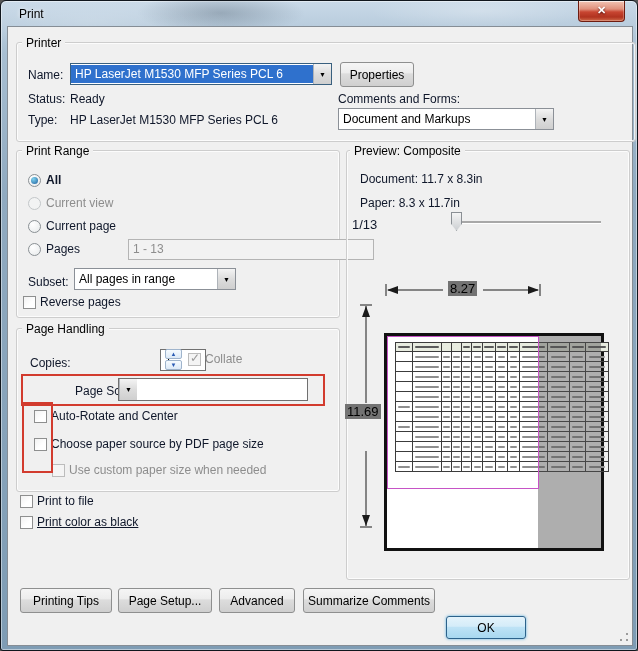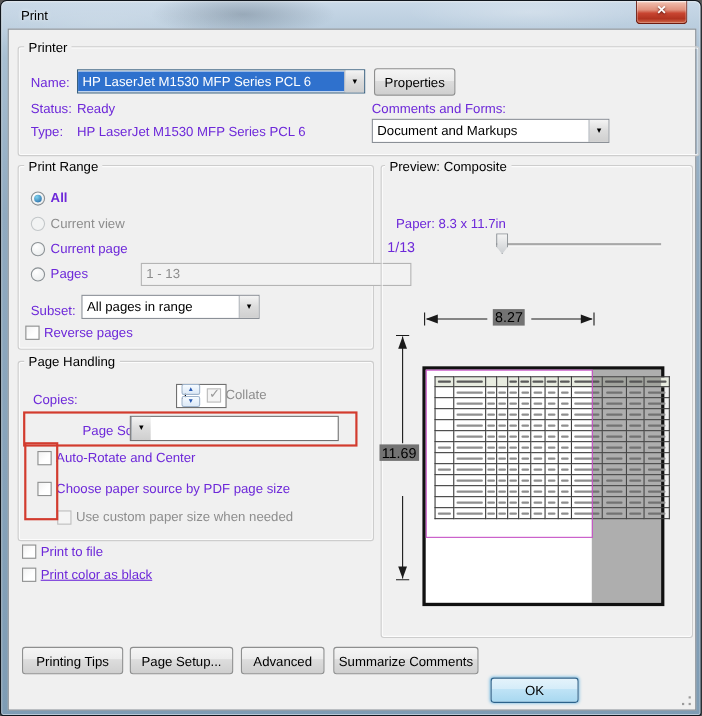--- a/index.html
+++ b/index.html
@@ -18,21 +18,21 @@
   .close-btn{position:absolute;left:577px;top:0px;width:45px;height:20px;cursor:pointer;
        background:linear-gradient(180deg,#f2c4b4 0%,#e0907c 40%,#c84531 55%,#b13320 80%,#d06a4a 100%);
        border:1px solid #6e1c10;border-top:none;border-radius:0 0 4px 4px;
        box-shadow:inset 0 1px 0 rgba(255,255,255,.6),inset 0 0 0 1px rgba(255,255,255,.25);
        color:#fff;font-size:11px;font-weight:bold;text-align:center;line-height:19px;
        text-shadow:0 1px 2px rgba(60,0,0,.8);}
   .client{position:absolute;left:6px;top:25px;width:626px;height:620px;background:#f0f0f0;
        border:1px solid rgba(45,60,75,.55);box-sizing:border-box;}
   
   .abs{position:absolute;}
-  .lbl{position:absolute;font-size:12px;color:#6d28d9;white-space:nowrap;}
+  .lbl{position:absolute;font-size:12px;color:#0f172a;white-space:nowrap;}
   .dis{color:#8d8d8d;}
   .grp{position:absolute;border:1px solid #cdcdcd;border-radius:3px;
        box-shadow:inset 0 0 0 1px rgba(255,255,255,.8);}
   .grp-lbl{position:absolute;font-size:12px;color:#000;background:#f0f0f0;padding:0 4px;white-space:nowrap;}
   .btn{position:absolute;box-sizing:border-box;border:1px solid #8e8f8f;border-radius:3px;
        background:linear-gradient(180deg,#f5f5f5 0%,#ececec 45%,#dddddd 46%,#cfcfcf 100%);
        font-size:12px;color:#000;text-align:center;cursor:pointer;
        display:flex;align-items:center;justify-content:center;white-space:nowrap;}
   .btn.default{border-color:#2c628b;
        background:linear-gradient(180deg,#e4f3fb 0%,#d4ecf9 45%,#bfe3f6 46%,#a8d8f0 100%);
@@ -179,20 +179,21 @@
     <div class="red-rect" style="left: 14px; top: 375px; width: 27px; height: 67px; border-color: rgb(210, 59, 46);"></div>
 
     <div class="cb" style="left:12px;top:468px;"></div>
     <span class="lbl" style="left:29px;top:467px;">Print to file</span>
     <div class="cb" style="left:12px;top:489px;"></div>
     <span class="lbl" style="left:29px;top:488px;text-decoration:underline;">Print color as black</span>
 
     <div class="grp" style="left:338px;top:123px;width:282px;height:428px;"></div>
     <span class="grp-lbl" style="left:342px;top:117px;">Preview: Composite</span>
 
+    <span class="lbl" style="left:352px;top:145px;">Document: 11.7 x 8.3in</span>
     <span class="lbl" style="left:352px;top:169px;">Paper: 8.3 x 11.7in</span>
     <span class="lbl" style="left:344px;top:190px;font-size:13px;">1/13</span>
     <div class="slider-track" style="left:443px;top:194px;width:150px;"></div>
     <div class="slider-thumb" style="left:443px;top:185px;"></div>
 
     <svg class="abs" style="left:377px;top:255px;" width="156" height="16">
       <line x1="1" y1="2" x2="1" y2="14" stroke="#1a1a1a" stroke-width="1"></line>
       <line x1="155" y1="2" x2="155" y2="14" stroke="#1a1a1a" stroke-width="1"></line>
       <line x1="3" y1="8" x2="58" y2="8" stroke="#1a1a1a" stroke-width="1"></line>
       <line x1="98" y1="8" x2="153" y2="8" stroke="#1a1a1a" stroke-width="1"></line>

